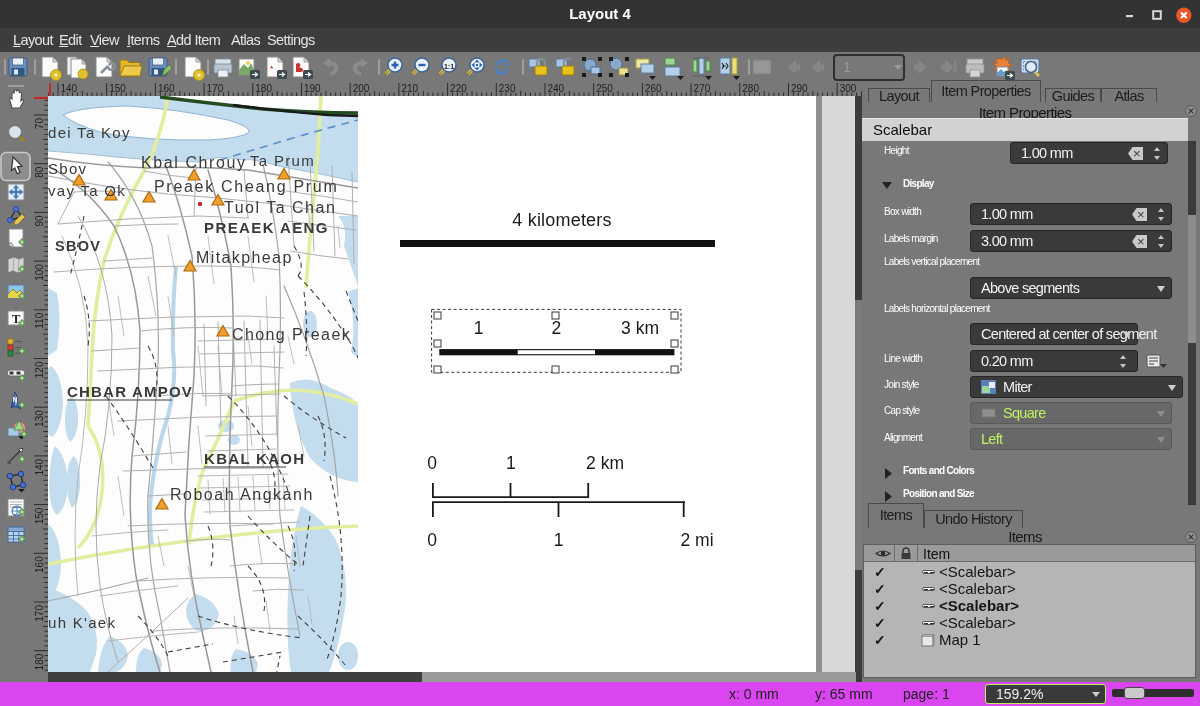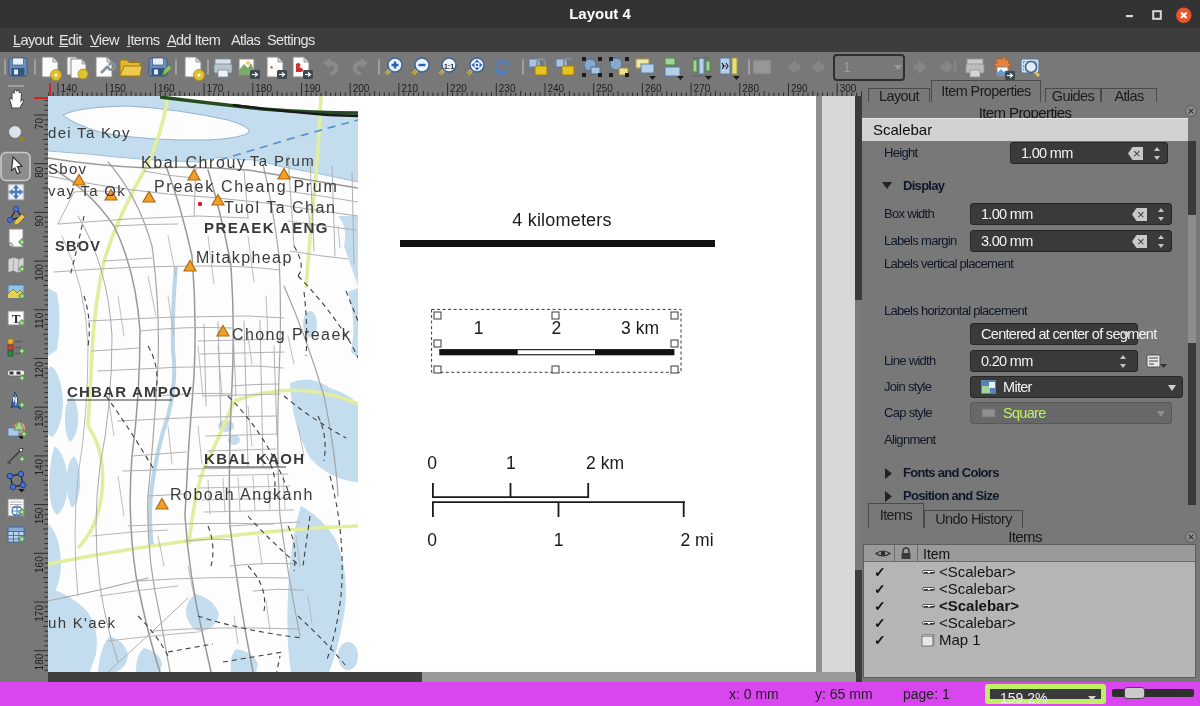--- a/index.html
+++ b/index.html
@@ -22,21 +22,21 @@
   #darkstrip { left:855px; top:96px; width:7px; height:586px; background:#3c3c3c; }
   #darkhandle { left:855px; top:300px; width:7px; height:270px; background:#7b7b7b; }
   #hscroll-track { left:48px; top:672px; width:808px; height:10px; background:#9a9a9a; }
   #hscroll-handle { left:48px; top:672px; width:374px; height:10px; background:#3f3f3f; }
   #panel { left:862px; top:82px; width:338px; height:600px; background:#787878; }
   #statusbar { left:0; top:682px; width:1200px; height:24px; background:#d946ef; color:#1e1e1e; font-size:14px; }
   .ptab { background:#787878; border:1px solid #4a4a4a; border-bottom:none; color:#1c1c1c; font-size:14.5px; letter-spacing:-0.6px; text-align:center; line-height:14px; }
   .ptab.active { line-height:20px; }
   .ptab.active2 { line-height:23px; }
   .ptitle { text-align:center; color:#161616; font-size:15px; letter-spacing:-0.6px; }
-  .plab { color:#0f172a; font-size:13px; letter-spacing:-0.7px; white-space:nowrap; }
+  .plab { color:#ffffff; font-size:10px; letter-spacing:-0.7px; white-space:nowrap; }
   .plab.bold { font-weight:bold; }
   .pfield { height:22px; background:#3a3a3a; border:1px solid #262626; border-radius:3px; color:#f2f2f2; font-size:14.5px; letter-spacing:-0.7px; line-height:20px; padding-left:10px; white-space:nowrap; }
   .pfield.dis { background:#686868; border-color:#585858; color:#bef264; }
   .pfield .clr { position:absolute; right:24px; top:4px; width:15px; height:13px; background:#c9c9c9;
      -webkit-clip-path:polygon(30% 0,100% 0,100% 100%,30% 100%,0 50%); clip-path:polygon(30% 0,100% 0,100% 100%,30% 100%,0 50%); }
   .pfield .clr:after { content:"×"; position:absolute; left:5px; top:-3.5px; color:#3a3a3a; font-size:13px; }
   .pfield .spin { position:absolute; right:3px; top:1px; width:14px; height:18px; }
   .pfield .spin:before { content:""; position:absolute; left:3.5px; top:2.5px; border-left:3.5px solid transparent; border-right:3.5px solid transparent; border-bottom:4.5px solid #c4c4c4; }
   .pfield .spin:after { content:""; position:absolute; left:3.5px; bottom:2.5px; border-left:3.5px solid transparent; border-right:3.5px solid transparent; border-top:4.5px solid #c4c4c4; }
   .pfield .spin2 { position:absolute; right:8px; top:1px; width:12px; height:18px; }
@@ -1002,20 +1002,21 @@
     <div class="abs pfield" style="left:148px;top:60px;width:158px;">1.00 mm<span class="clr"></span><span class="spin"></span></div>
     <svg class="abs" style="left:20px;top:99px" width="10" height="9">
       <path d="M0 1 L10 1 L5 8 Z" fill="#222"></path>
     </svg>
     <div class="abs plab bold" style="left:41px;top:96px;">Display</div>
     <div class="abs plab" style="left:22px;top:124px;">Box width</div>
     <div class="abs pfield" style="left:108px;top:121px;width:202px;">1.00 mm<span class="clr"></span><span class="spin"></span></div>
     <div class="abs plab" style="left:22px;top:151px;">Labels margin</div>
     <div class="abs pfield" style="left:108px;top:148px;width:202px;">3.00 mm<span class="clr"></span><span class="spin"></span></div>
     <div class="abs plab" style="left:22px;top:174px;">Labels vertical placement</div>
+    <div class="abs pfield" style="left:108px;top:195px;width:202px;">Above segments<span class="dda"></span></div>
     <div class="abs plab" style="left:22px;top:221px;">Labels horizontal placement</div>
     <div class="abs pfield" style="left:108px;top:241px;width:168px;">Centered at center of segment<span class="dda"></span></div>
     <div class="abs plab" style="left:22px;top:271px;">Line width</div>
     <div class="abs pfield" style="left:108px;top:268px;width:168px;">0.20 mm<span class="spin2"></span></div>
     <svg class="abs" style="left:284px;top:272px" width="22" height="16">
       <rect x="1" y="1" width="13" height="12" rx="1" fill="#e8e8e8" stroke="#555"></rect>
       <line x1="3" y1="4" x2="12" y2="4" stroke="#444"></line>
       <line x1="3" y1="7" x2="12" y2="7" stroke="#444"></line>
       <line x1="3" y1="10" x2="8" y2="10" stroke="#444"></line>
       <path d="M14 10 L21 10 L17.5 14 Z" fill="#333"></path>
@@ -1024,20 +1025,21 @@
     <div class="abs pfield" style="left:108px;top:294px;width:213px;"><svg width="15" height="14" style="vertical-align:-2px;margin-right:7px">
         <rect x="0" y="0" width="15" height="14" fill="#5b80b8"></rect>
         <rect x="1" y="6" width="8" height="7" fill="#9fd49b"></rect>
         <rect x="8" y="2" width="6" height="6" fill="#e6eef8"></rect>
       </svg>Miter<span class="dda"></span></div>
     <div class="abs plab" style="left:22px;top:323px;">Cap style</div>
     <div class="abs pfield dis" style="left:108px;top:320px;width:202px;"><svg width="15" height="12" style="vertical-align:-1px;margin-right:7px">
         <rect x="1" y="2" width="13" height="8" fill="#8f8f8f" stroke="#777"></rect>
       </svg>Square<span class="dda"></span></div>
     <div class="abs plab" style="left:22px;top:350px;">Alignment</div>
+    <div class="abs pfield dis" style="left:108px;top:346px;width:202px;">Left<span class="dda"></span></div>
     <svg class="abs" style="left:22px;top:386px" width="9" height="11">
       <path d="M1 0 L8 5.5 L1 11 Z" fill="#222"></path>
     </svg>
     <div class="abs plab bold" style="left:41px;top:383px;">Fonts and Colors</div>
     <svg class="abs" style="left:22px;top:409px" width="9" height="11">
       <path d="M1 0 L8 5.5 L1 11 Z" fill="#222"></path>
     </svg>
     <div class="abs plab bold" style="left:41px;top:406px;">Position and Size</div>
 
     <div class="abs" style="left:326px;top:59px;width:8px;height:364px;background:#3a3a3a;"></div>
@@ -1094,20 +1096,20 @@
           <path d="M12 2 L13 0.5 L13 10 L12 12 Z" fill="#bbb" stroke="#777" stroke-width="0.7"></path>
         </svg>
         <span class="itx">Map 1</span>
       </div>
     </div>
   </div>
   <div class="abs" id="statusbar">
     <span class="abs" style="left:729px;top:4px;">x: 0 mm</span>
     <span class="abs" style="left:815px;top:4px;">y: 65 mm</span>
     <span class="abs" style="left:903px;top:4px;">page: 1</span>
-    <div class="abs" style="left:985px;top:2px;width:121px;height:20px;background:#3a3a3a;border:5px solid #bef264;border-radius:3px;color:#f0f0f0;font-size:14px;line-height:18px;padding-left:10px;">159.2%
+    <div class="abs" style="left:985px;top:2px;width:121px;height:20px;background:#3a3a3a;border:1px solid #bef264;border-radius:3px;color:#f0f0f0;font-size:14px;line-height:18px;padding-left:10px;">159.2%
       <svg class="abs" style="right:5px;top:7px" width="8" height="6">
         <path d="M0 0 L8 0 L4 5 Z" fill="#cfcfcf"></path>
       </svg>
     </div>
     <div class="abs" style="left:1112px;top:7px;width:82px;height:8px;background:#2e2e2e;border-radius:2px;"></div>
     <div class="abs" style="left:1124px;top:5px;width:21px;height:12px;background:#c9c9c9;border:1px solid #4a4a4a;border-radius:3px;"></div>
   </div>
 
 </body></html>

